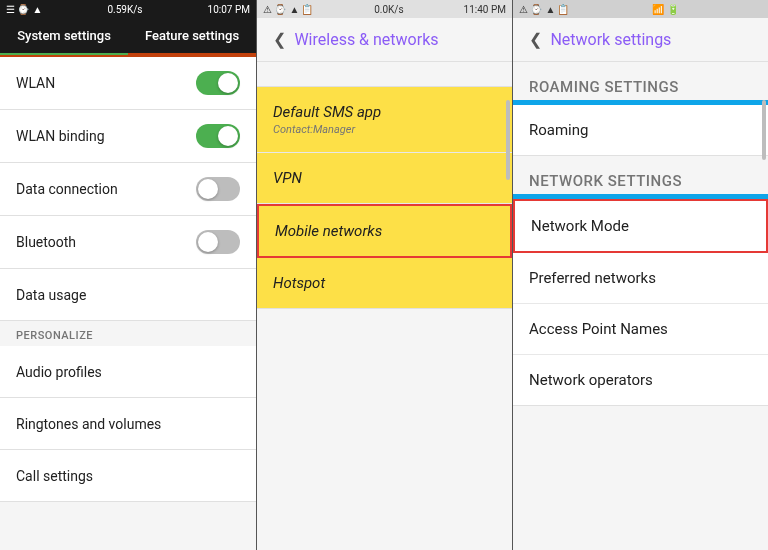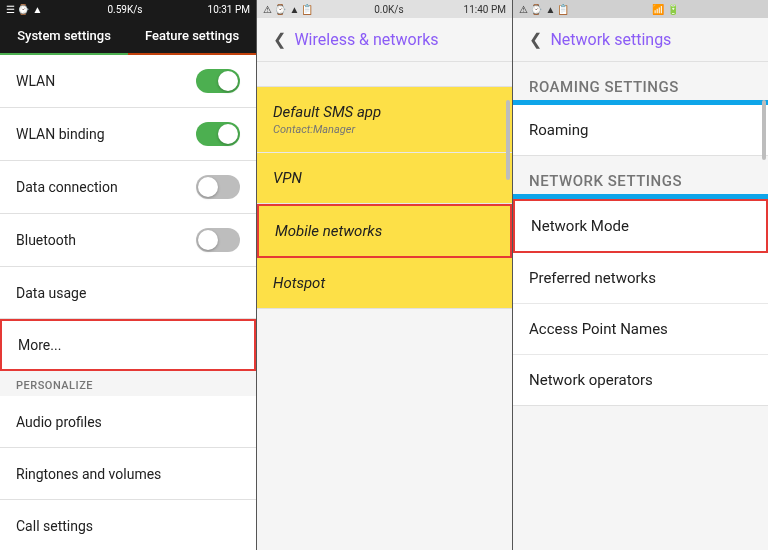--- a/index.html
+++ b/index.html
@@ -29,21 +29,21 @@
       padding: 2px 6px;
       display: flex;
       justify-content: space-between;
       align-items: center;
       height: 18px;
     }
 
     .tabs-bar {
       display: flex;
       background: #1a1a1a;
-      border-bottom: 2px solid #c2410c;
+      border-bottom: 4px solid #c2410c;
     }
 
     .tab-item {
       flex: 1;
       text-align: center;
       padding: 10px 4px;
       color: #fff;
       font-size: 13px;
       font-weight: 500;
       cursor: pointer;
@@ -245,21 +245,21 @@
     }
   </style>
 </head>
 <body>
 
 <div class="panel1">
 
   <div class="status-bar-dark">
     <span>☰ ⌚ ▲</span>
     <span>0.59K/s</span>
-    <span>10:31 PM</span>
+    <span>10:07 PM</span>
   </div>
 
   <div class="tabs-bar">
     <div class="tab-item active">
       <span>System settings</span>
     </div>
     <div class="tab-item">
       <span>Feature settings</span>
     </div>
   </div>
@@ -283,23 +283,20 @@
 
     <div class="setting-item">
       <span class="setting-label">Bluetooth</span>
       <div class="toggle off"></div>
     </div>
 
     <div class="setting-item">
       <span class="setting-label">Data usage</span>
     </div>
 
-    <div class="setting-item highlighted" style="border:2px solid #e53935;">
-      <span class="setting-label">More...</span>
-    </div>
 
     <div class="section-label">PERSONALIZE</div>
 
     <div class="setting-item">
       <span class="setting-label">Audio profiles</span>
     </div>
     <div class="setting-item">
       <span class="setting-label">Ringtones and volumes</span>
     </div>
     <div class="setting-item">

